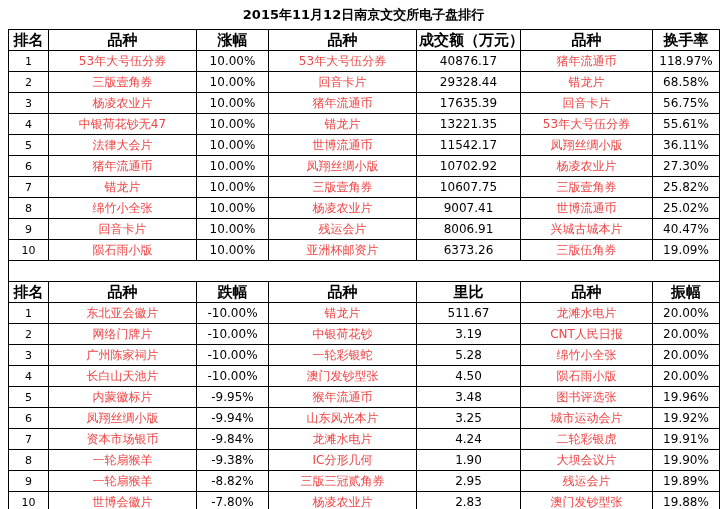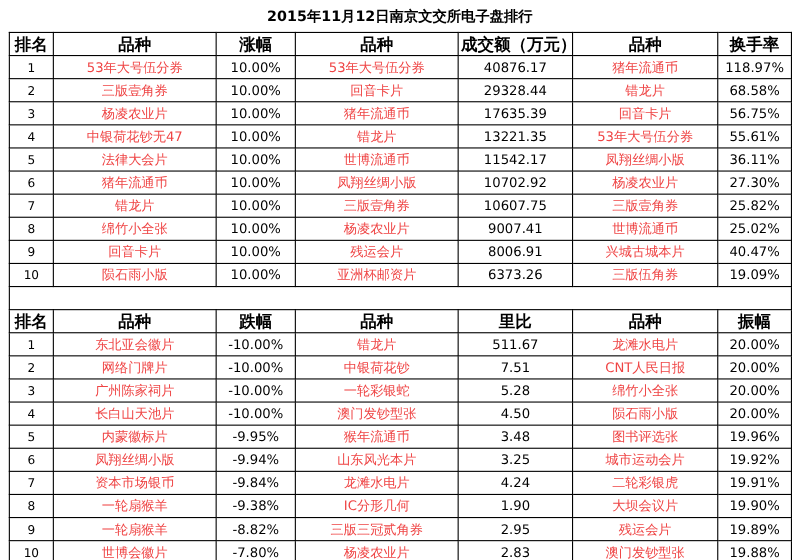--- a/index.html
+++ b/index.html
@@ -212,21 +212,21 @@
         <td class="name-cell">错龙片</td>
         <td class="num-cell">511.67</td>
         <td class="name-cell">龙滩水电片</td>
         <td class="num-cell">20.00%</td>
       </tr>
       <tr>
         <td class="rank-cell">2</td>
         <td class="name-cell">网络门牌片</td>
         <td class="num-cell">-10.00%</td>
         <td class="name-cell">中银荷花钞</td>
-        <td class="num-cell">7.51</td>
+        <td class="num-cell">3.19</td>
         <td class="name-cell">CNT人民日报</td>
         <td class="num-cell">20.00%</td>
       </tr>
       <tr>
         <td class="rank-cell">3</td>
         <td class="name-cell">广州陈家祠片</td>
         <td class="num-cell">-10.00%</td>
         <td class="name-cell">一轮彩银蛇</td>
         <td class="num-cell">5.28</td>
         <td class="name-cell">绵竹小全张</td>

